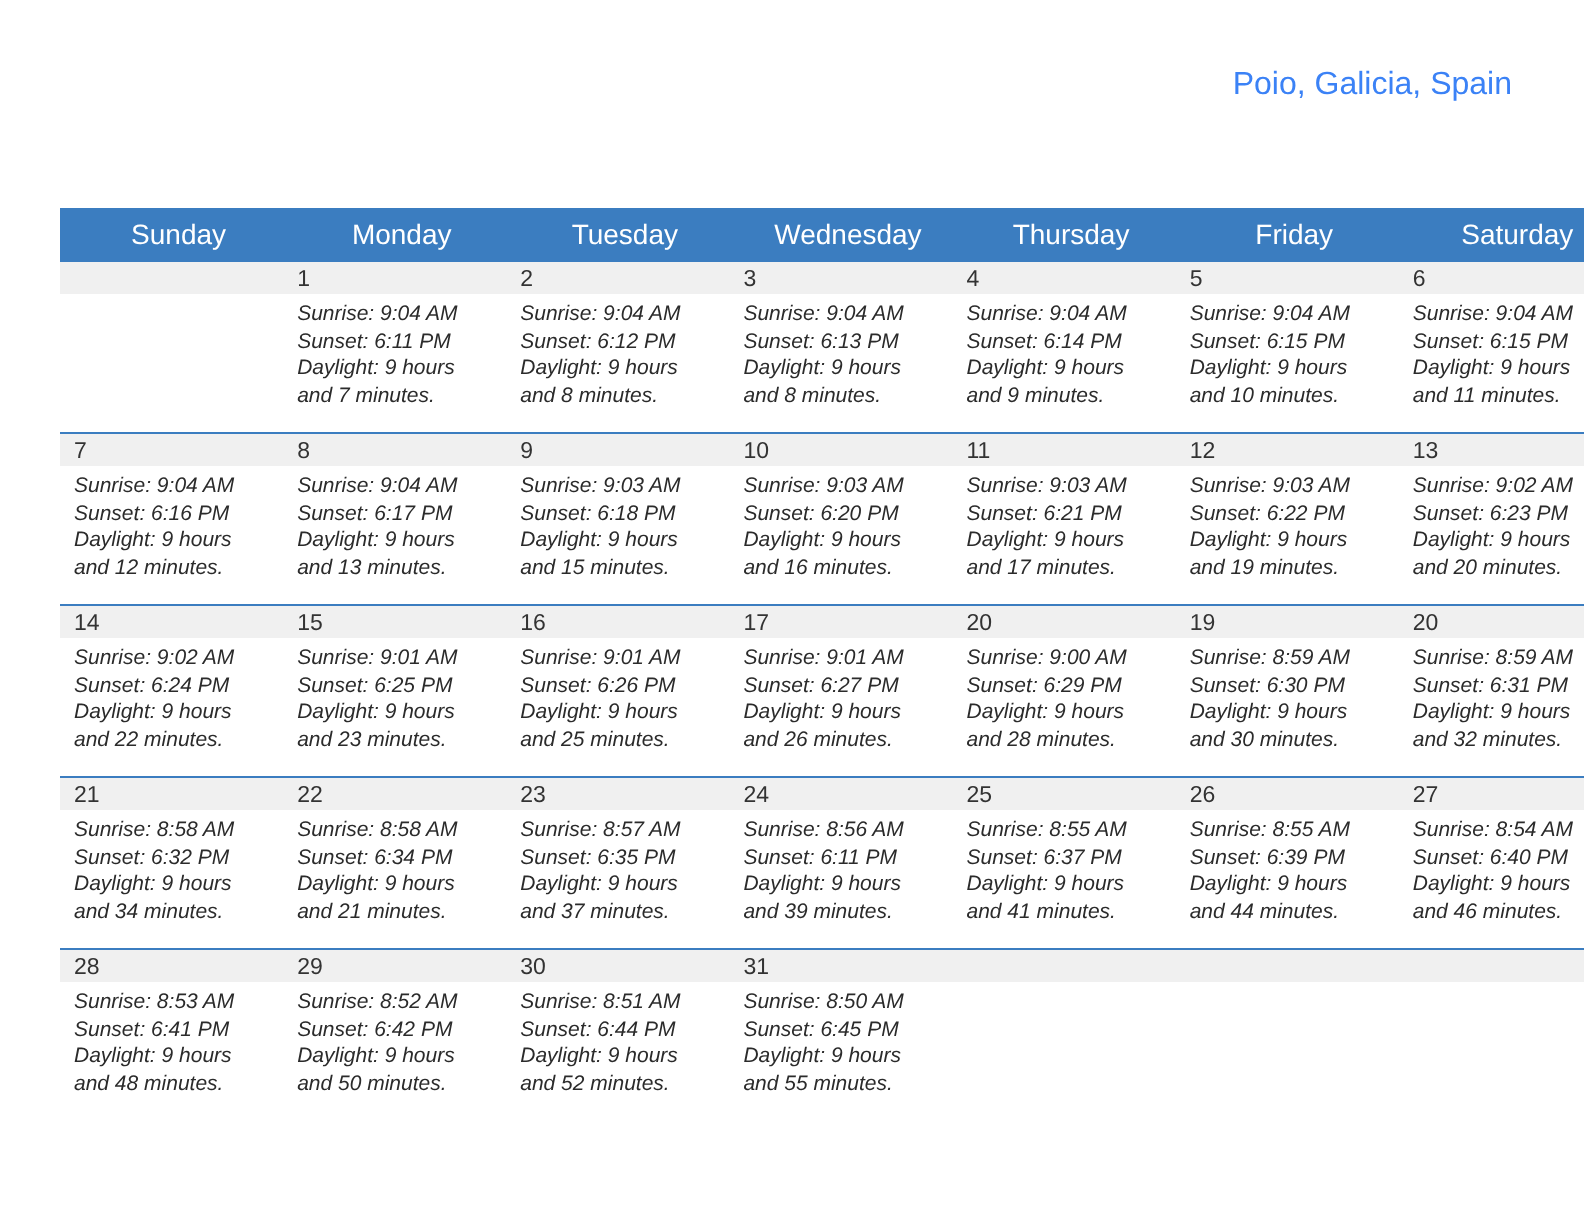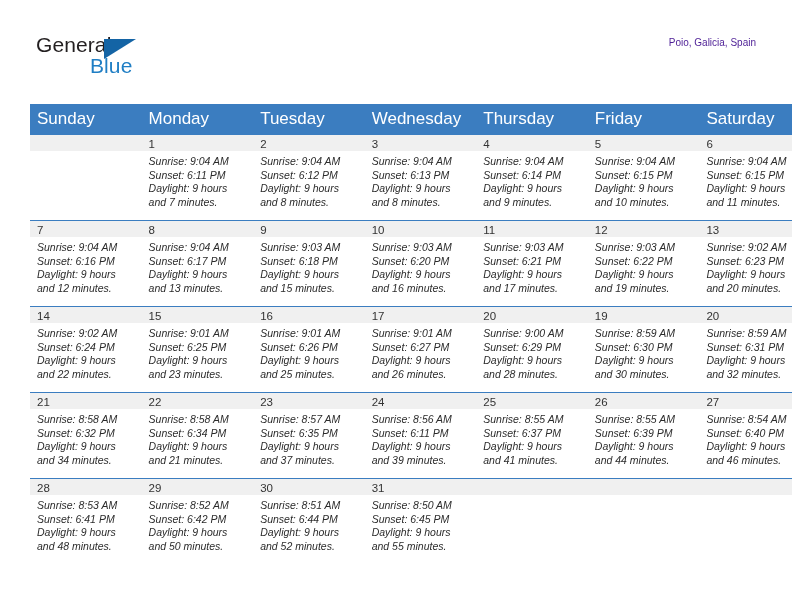--- a/index.html
+++ b/index.html
@@ -70,45 +70,45 @@
     top: 28px;
     text-align: right;
   }
   .month-title {
     font-size: 27px;
     color: #1a1a1a;
     line-height: 34px;
     white-space: nowrap;
   }
   .location {
-    font-size: 10px;
-    color: #4c1d95;
+    font-size: 16px;
+    color: #3b82f6;
     line-height: 22px;
     margin-top: 4px;
     white-space: nowrap;
   }
 
   
   .calendar {
     position: absolute;
     left: 30px;
     top: 104px;
     width: 732px;
   }
   table.cal {
     border-collapse: collapse;
     table-layout: fixed;
     width: 732px;
   }
   table.cal th {
     background: #3b7dc0;
     color: #ffffff;
-    font-size: 17px;
+    font-size: 14px;
     font-weight: normal;
-    text-align: left;
+    text-align: center;
     padding: 5px 0 5px 7px;
     height: 12px;
     width: 104.57px;
     border: none;
   }
   td.day {
     vertical-align: top;
     padding: 0;
     border: none;
     border-top: 1px solid #3b7dc0;
@@ -142,25 +142,20 @@
     white-space: nowrap;
   }
 </style>
 </head>
 <body>
 
 <div class="page">
 
   <div class="top-bar">
 
-    <div class="logo">
-      <span class="logo-general">General</span>
-      <span class="logo-tri"></span>
-      <span class="logo-blue">Blue</span>
-    </div>
 
     <div class="title-block">
       <div class="location">Poio, Galicia, Spain</div>
     </div>
 
   </div>
 
   <div class="calendar">
     <table class="cal">
       <thead>

